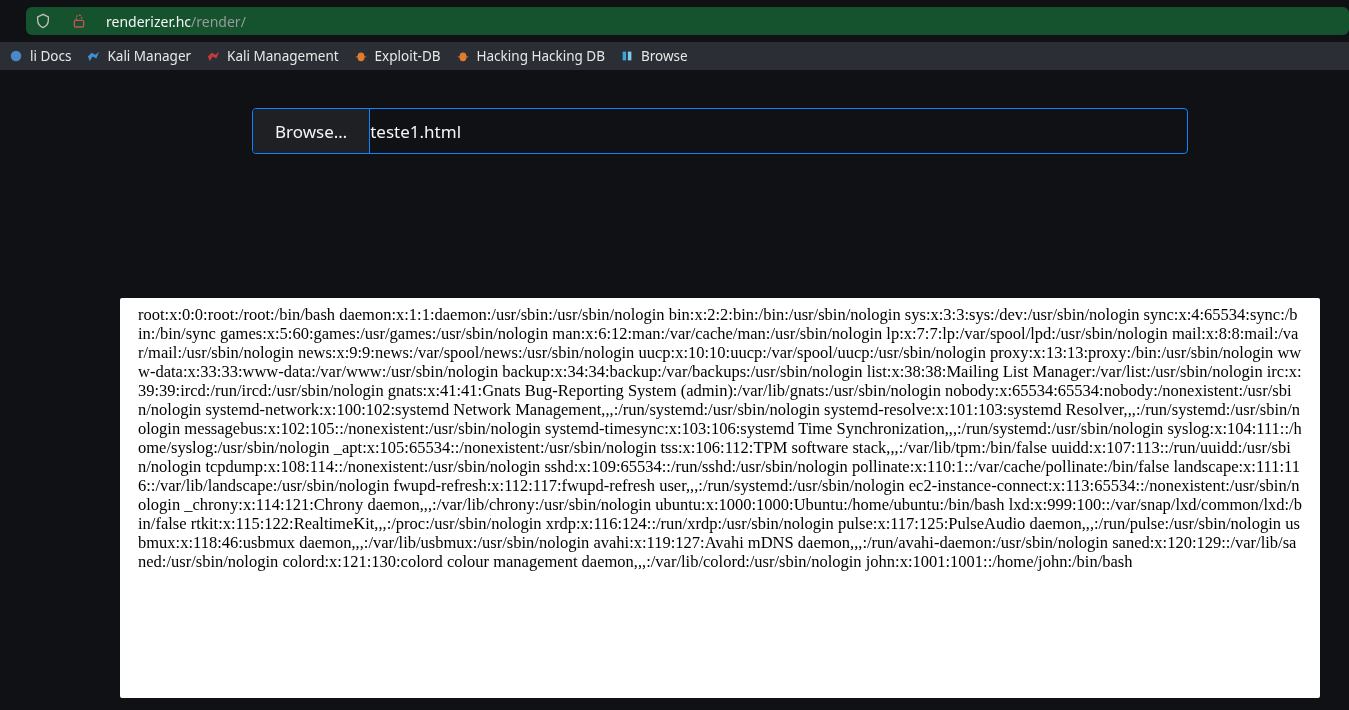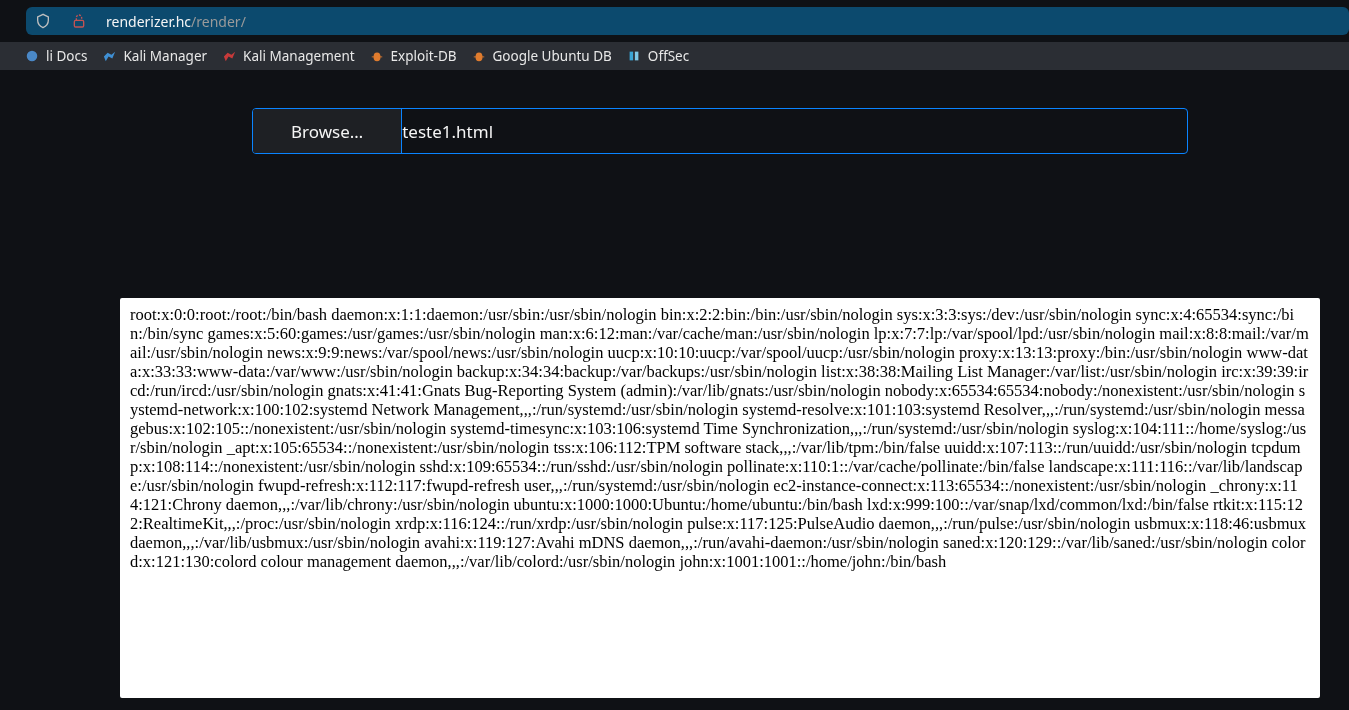--- a/index.html
+++ b/index.html
@@ -19,21 +19,21 @@
     .url-bar-container {
       position: absolute;
       top: 6px;
       left: 0;
       width: 1349px;
       height: 30px;
       display: flex;
       align-items: center;
     }
     .url-bar {
-      background: #0c4a6e;
+      background: #14532d;
       border-radius: 6px;
       height: 28px;
       margin-left: 26px;
       flex: 1;
       margin-right: 0;
       display: flex;
       align-items: center;
       padding: 0 8px;
       gap: 18px;
     }
@@ -56,21 +56,21 @@
     .bookmarks-bar {
       position: absolute;
       top: 42px;
       left: 0;
       width: 1349px;
       height: 28px;
       background: #2b2e34;
       display: flex;
       align-items: center;
       gap: 14px;
-      padding: 0 24px;
+      padding: 0 8px;
       font-size: 13.5px;
     }
     .bookmark-item {
       display: flex;
       align-items: center;
       gap: 6px;
       color: #e8e8e8;
       cursor: pointer;
       white-space: nowrap;
     }
@@ -100,21 +100,21 @@
       border: 1px solid #0a84ff;
       border-radius: 4px;
       overflow: hidden;
       background: #0f1115;
     }
     .browse-btn {
       background: #1e2024;
       color: #f5f5f5;
       border: none;
       border-right: 1px solid #0a84ff;
-      padding: 0 38px;
+      padding: 0 22px;
       font-size: 17px;
       display: flex;
       align-items: center;
       cursor: pointer;
       font-family: inherit;
     }
     .file-name {
       flex: 1;
       display: flex;
       align-items: center;
@@ -129,21 +129,21 @@
       position: absolute;
       top: 228px;
       left: 120px;
       width: 1200px;
       min-height: 400px;
       background: #ffffff;
       color: #000000;
       font-family: "Times New Roman", Georgia, serif;
       font-size: 16.5px;
       line-height: 1.15;
-      padding: 8px 10px;
+      padding: 8px 18px;
       border-radius: 2px;
       word-break: break-all;
       overflow-wrap: break-word;
     }
   </style>
 </head>
 <body>
 
 <div class="url-bar-container">
   <div class="url-bar">
@@ -200,30 +200,30 @@
     <span>Exploit-DB</span>
   </div>
   <div class="bookmark-item">
     <span class="bm-icon">
       <svg viewBox="0 0 16 16" width="14" height="14">
           <ellipse cx="8" cy="9" rx="4" ry="5" fill="#e07c2e"></ellipse>
           <line x1="2" y1="9" x2="5" y2="9" stroke="#e07c2e"></line>
           <line x1="11" y1="9" x2="14" y2="9" stroke="#e07c2e"></line>
         </svg>
     </span>
-    <span>Google Ubuntu DB</span>
+    <span>Hacking Hacking DB</span>
   </div>
   <div class="bookmark-item">
     <span class="bm-icon">
       <svg viewBox="0 0 16 16" width="14" height="14">
           <rect x="3" y="3" width="4" height="10" fill="#3aa6d6"></rect>
           <rect x="9" y="3" width="4" height="10" fill="#7fc9e8"></rect>
         </svg>
     </span>
-    <span>OffSec</span>
+    <span>Browse</span>
   </div>
 </div>
 
 <div class="content-area">
 
   <div class="upload-row">
     <button class="browse-btn">Browse…</button>
     <div class="file-name">teste1.html</div>
   </div>
 

